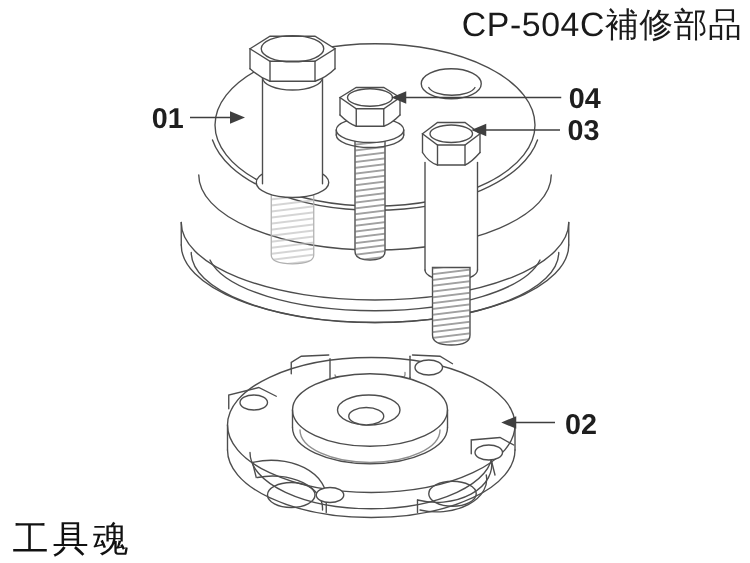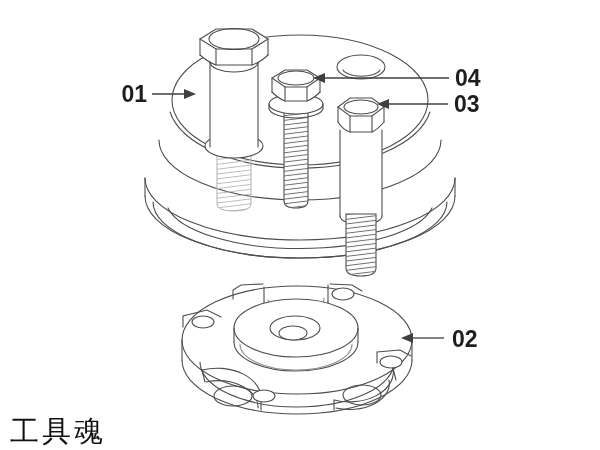--- a/index.html
+++ b/index.html
@@ -210,14 +210,15 @@
     </g>
 
     <g>
       <text class="callout" x="147" y="102" text-anchor="end">01</text>
       <text class="callout" x="455" y="86">04</text>
       <text class="callout" x="454" y="112">03</text>
       <text class="callout" x="452" y="347">02</text>
     </g>
   </svg>
 
+  <div class="title">CP-504C補修部品</div>
   <div class="brand">工具魂</div>
 </div>
 
 </body></html>

